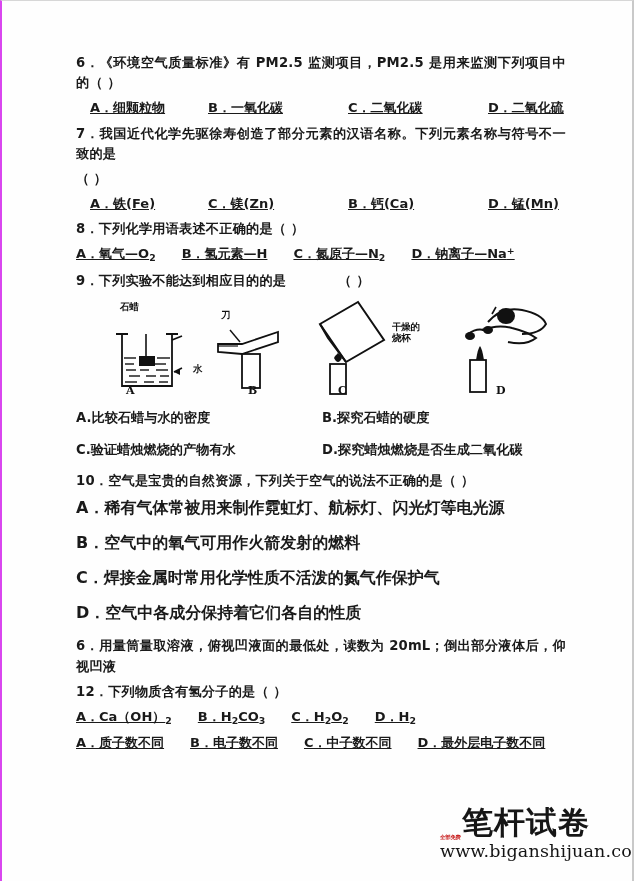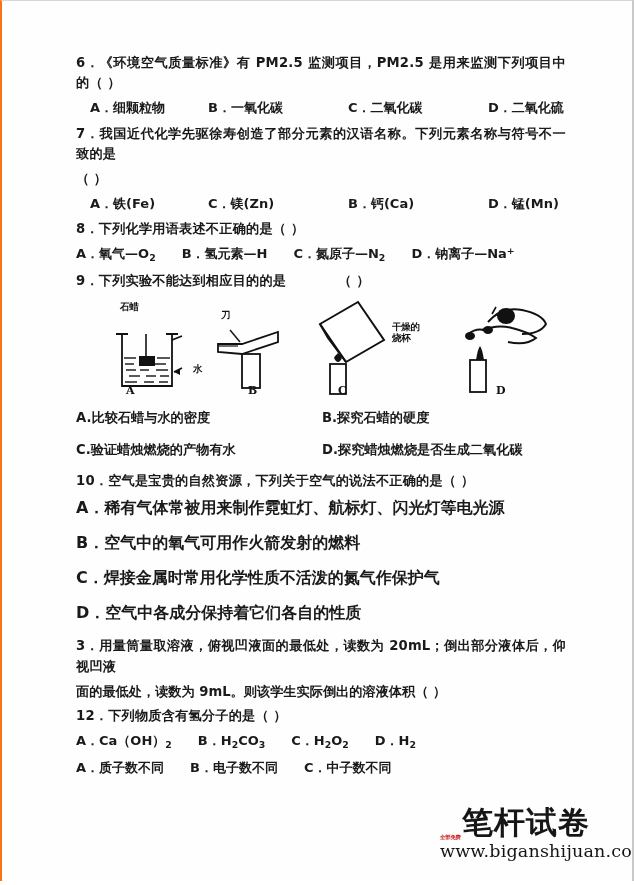--- a/index.html
+++ b/index.html
@@ -8,21 +8,21 @@
     background: #ffffff;
   }
   body {
     font-family: "DejaVu Sans", "Liberation Sans", sans-serif;
   }
   #page {
     position: relative;
     width: 634px;
     height: 881px;
     background: #404040;
-    border-left: 2px solid #f97316;
+    border-left: 2px solid #d946ef;
     border-right: 2px solid #c9c9c9;
     border-top: 1px solid #d7d7d7;
     box-sizing: border-box;
     overflow: hidden;
   }
   .sheet {
     position: absolute;
     left: 0; top: 0;
     width: 630px;
     height: 884px;
@@ -54,21 +54,21 @@
   .opts {
     display: flex;
     font-size: 13px;
     line-height: 1.5;
     color: #1a1a1a;
     font-weight: 600;
     margin: 0 0 6px 0;
     padding-left: 14px;
   }
   .opts.indent0 { padding-left: 0; }
-  .opts .opt { white-space: nowrap; }
+  .opts .opt { white-space: nowrap; text-decoration: underline; }
   .opts.spread { justify-content: flex-start; }
   .opts.spread .opt:nth-child(1) { width: 118px; }
   .opts.spread .opt:nth-child(2) { width: 140px; }
   .opts.spread .opt:nth-child(3) { width: 140px; }
   .opts.tight .opt { margin-right: 26px; }
   .opts.tight .opt:last-child { margin-right: 0; }
   .vlist .opt {
     display: block;
     font-size: 16px;
     line-height: 1.5;
@@ -279,35 +279,35 @@
       </div>
 
       <p class="q-stem">10．空气是宝贵的自然资源，下列关于空气的说法不正确的是（    ）</p>
       <div class="vlist">
         <span class="opt">A．稀有气体常被用来制作霓虹灯、航标灯、闪光灯等电光源</span>
         <span class="opt">B．空气中的氧气可用作火箭发射的燃料</span>
         <span class="opt">C．焊接金属时常用化学性质不活泼的氮气作保护气</span>
         <span class="opt">D．空气中各成分保持着它们各自的性质</span>
       </div>
 
-      <p class="q-stem">3．用量筒量取溶液，俯视凹液面的最低处，读数为 20mL；倒出部分液体后，仰视凹液</p>
-      <p class="cont-line">面的最低处，读数为 9mL。则该学生实际倒出的溶液体积（    ）</p>
+      <p class="q-stem">6．用量筒量取溶液，俯视凹液面的最低处，读数为 20mL；倒出部分液体后，仰视凹液</p>
 
       <p class="q-stem">12．下列物质含有氢分子的是（    ）</p>
       <div class="opts tight indent0">
         <span class="opt">A．Ca（OH）<sub>2</sub></span>
         <span class="opt">B．H<sub>2</sub>CO<sub>3</sub></span>
         <span class="opt">C．H<sub>2</sub>O<sub>2</sub></span>
         <span class="opt">D．H<sub>2</sub></span>
       </div>
 
       <div class="opts tight indent0">
         <span class="opt">A．质子数不同</span>
         <span class="opt">B．电子数不同</span>
         <span class="opt">C．中子数不同</span>
+        <span class="opt">D．最外层电子数不同</span>
       </div>
 
     </div>
 
 
     <div class="wm">
       <span class="wm-cn">笔杆试卷</span>
       <span class="wm-red">全部免费</span>
       <span class="wm-url">www.biganshijuan.com</span>
     </div>

